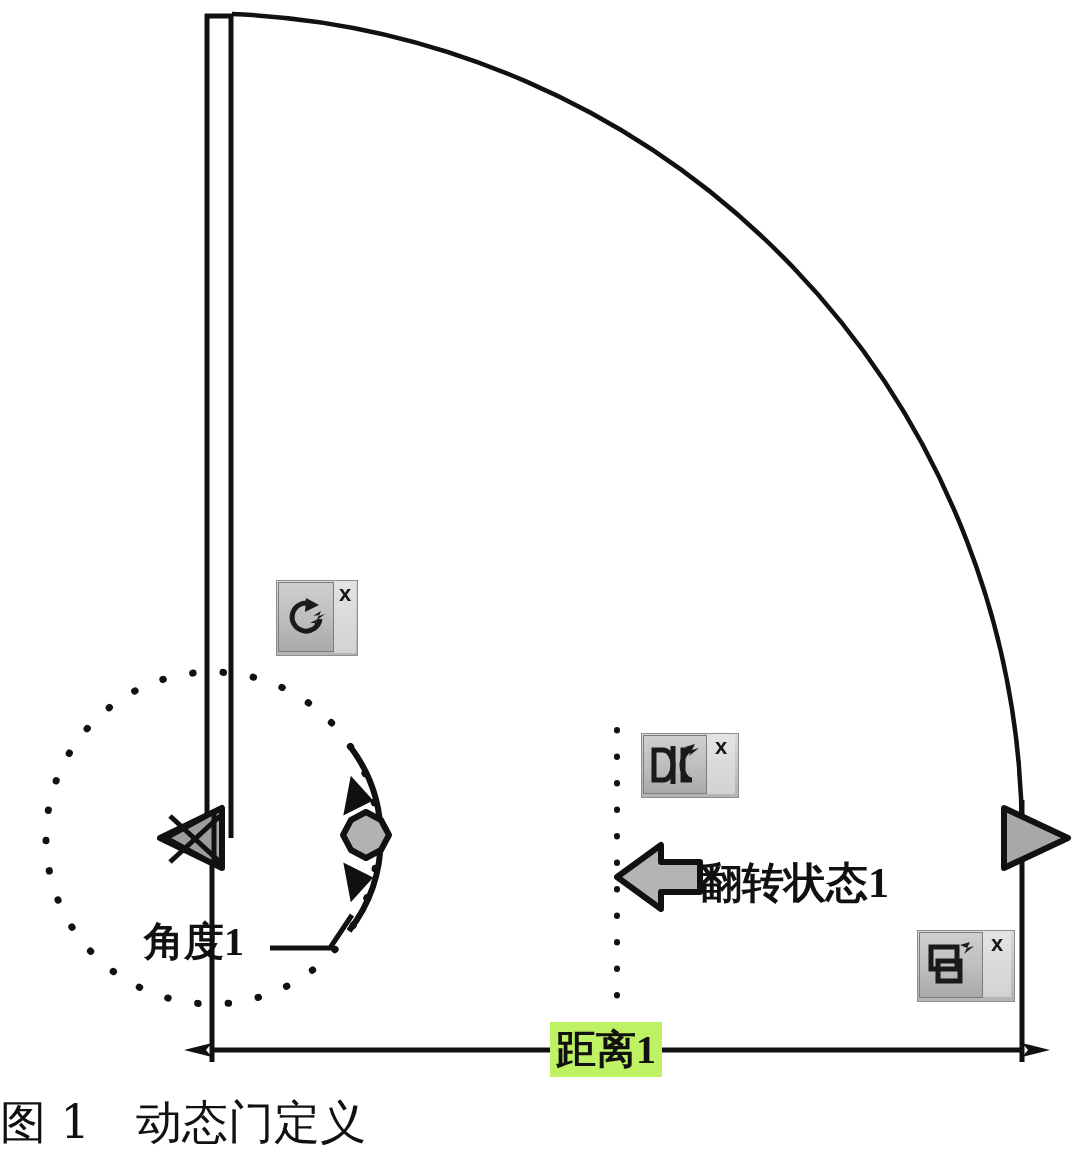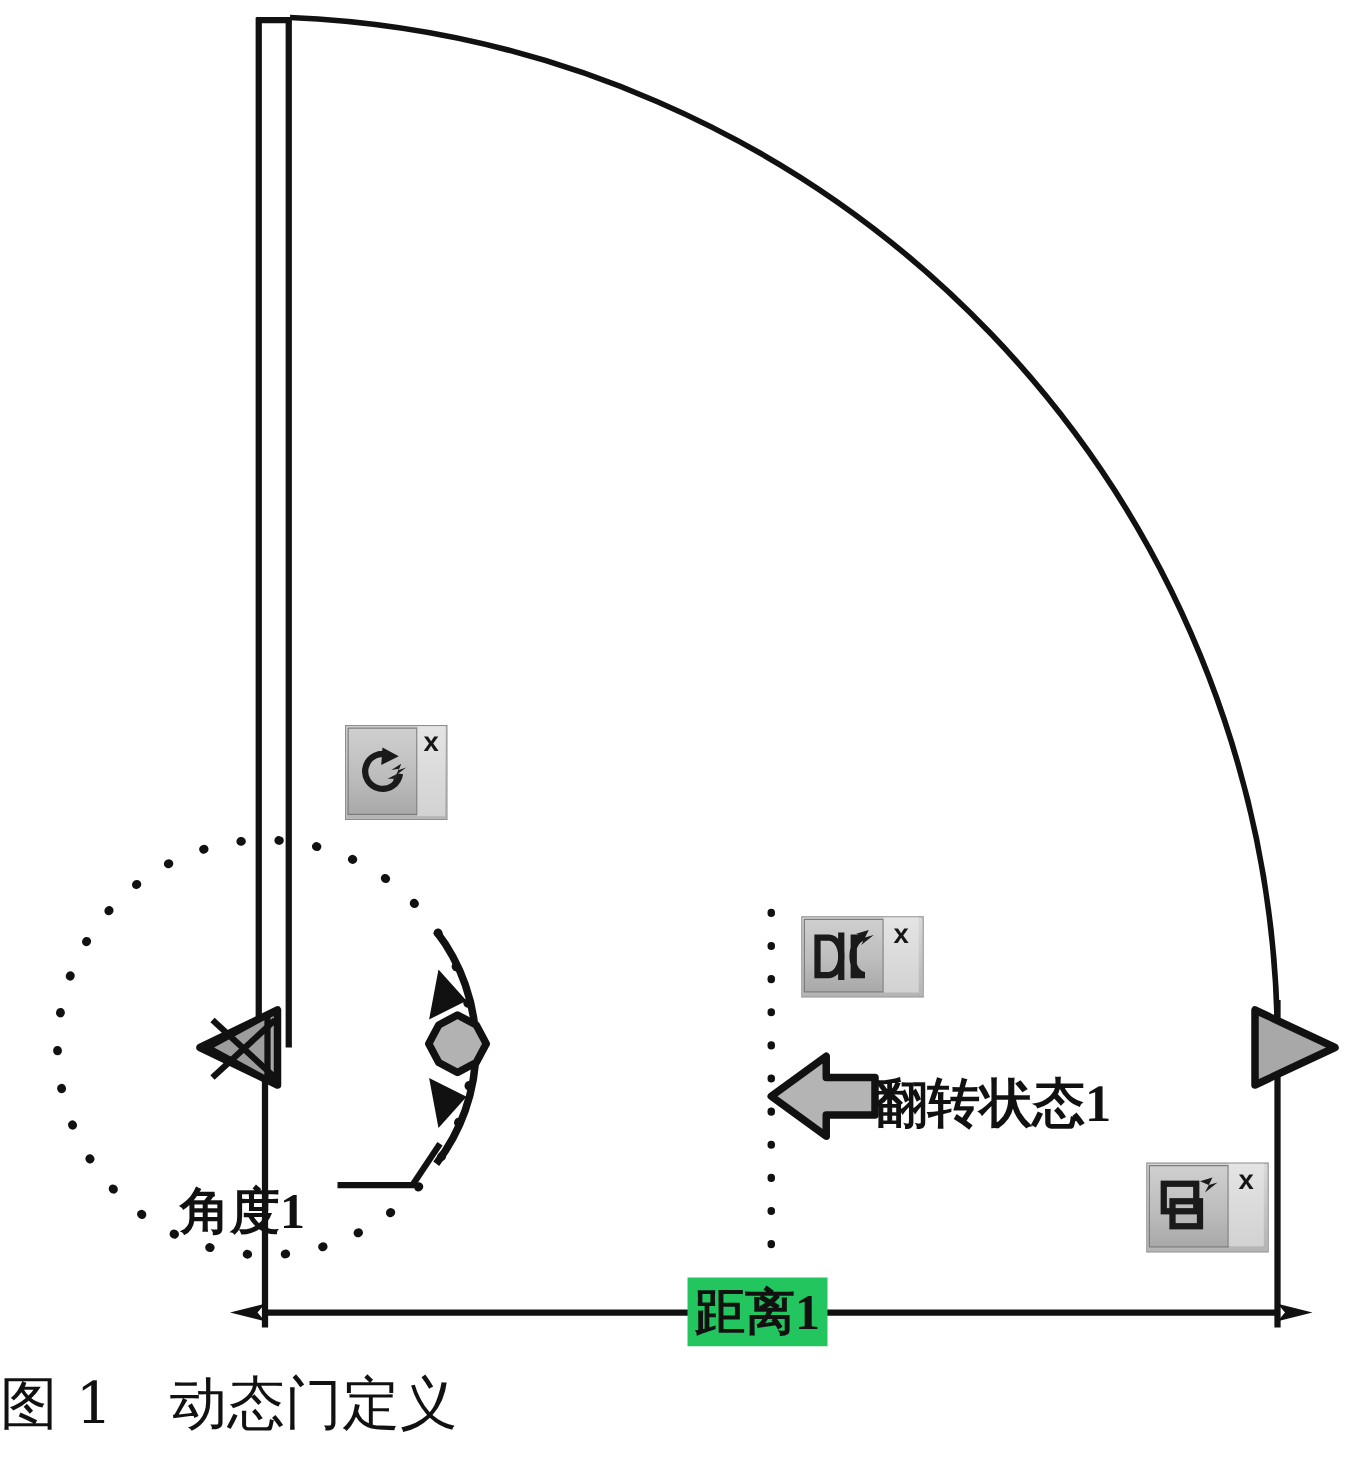--- a/index.html
+++ b/index.html
@@ -75,28 +75,28 @@
     white-space: nowrap;
     letter-spacing: 0px;
   }
   #label-flip-state {
     left: 700px;
     top: 855px;
     font-size: 42px;
   }
   #label-angle {
     left: 144px;
-    top: 941px;
+    top: 914px;
     font-size: 40px;
   }
   #label-distance {
     left: 550px;
     top: 1022px;
     font-size: 40px;
-    background: #22c55e;
+    background: #bef264;
     padding: 0 6px;
   }
   #figure-caption {
     position: absolute;
     left: 0;
     top: 1092px;
     width: 1080px;
     text-align: left;
     font-family: "DejaVu Serif", serif;
     font-size: 46px;

